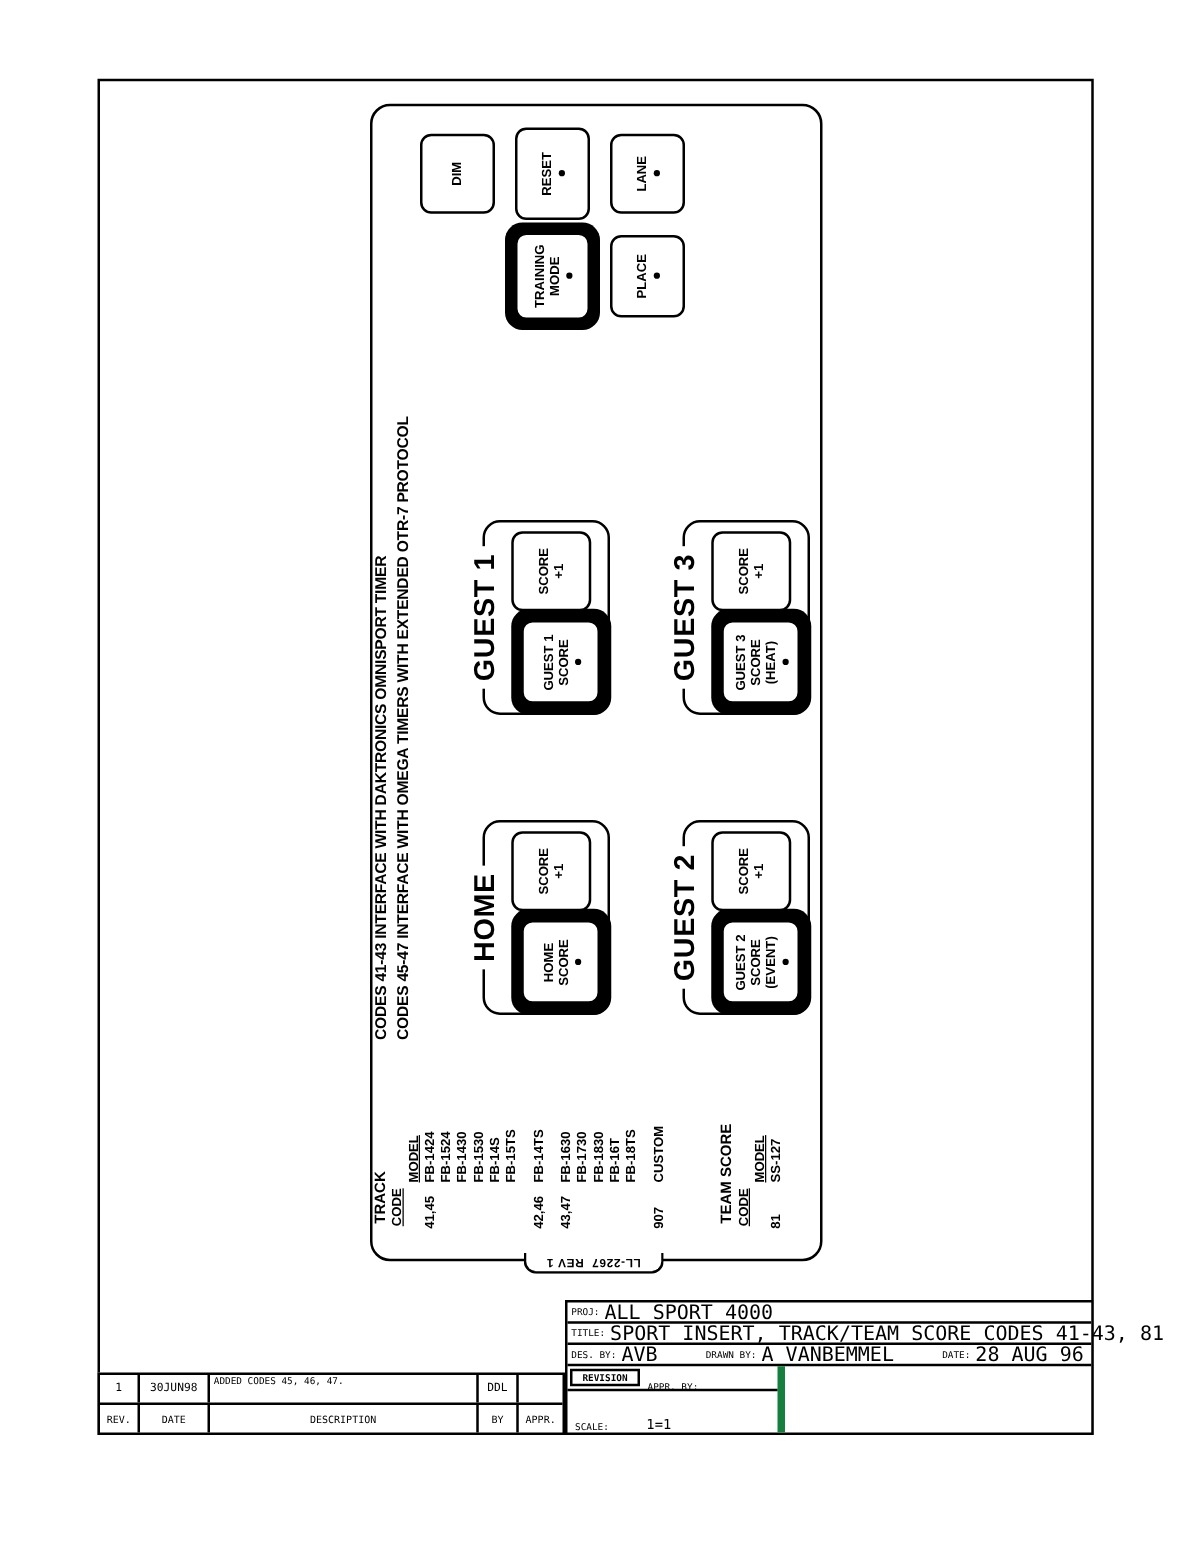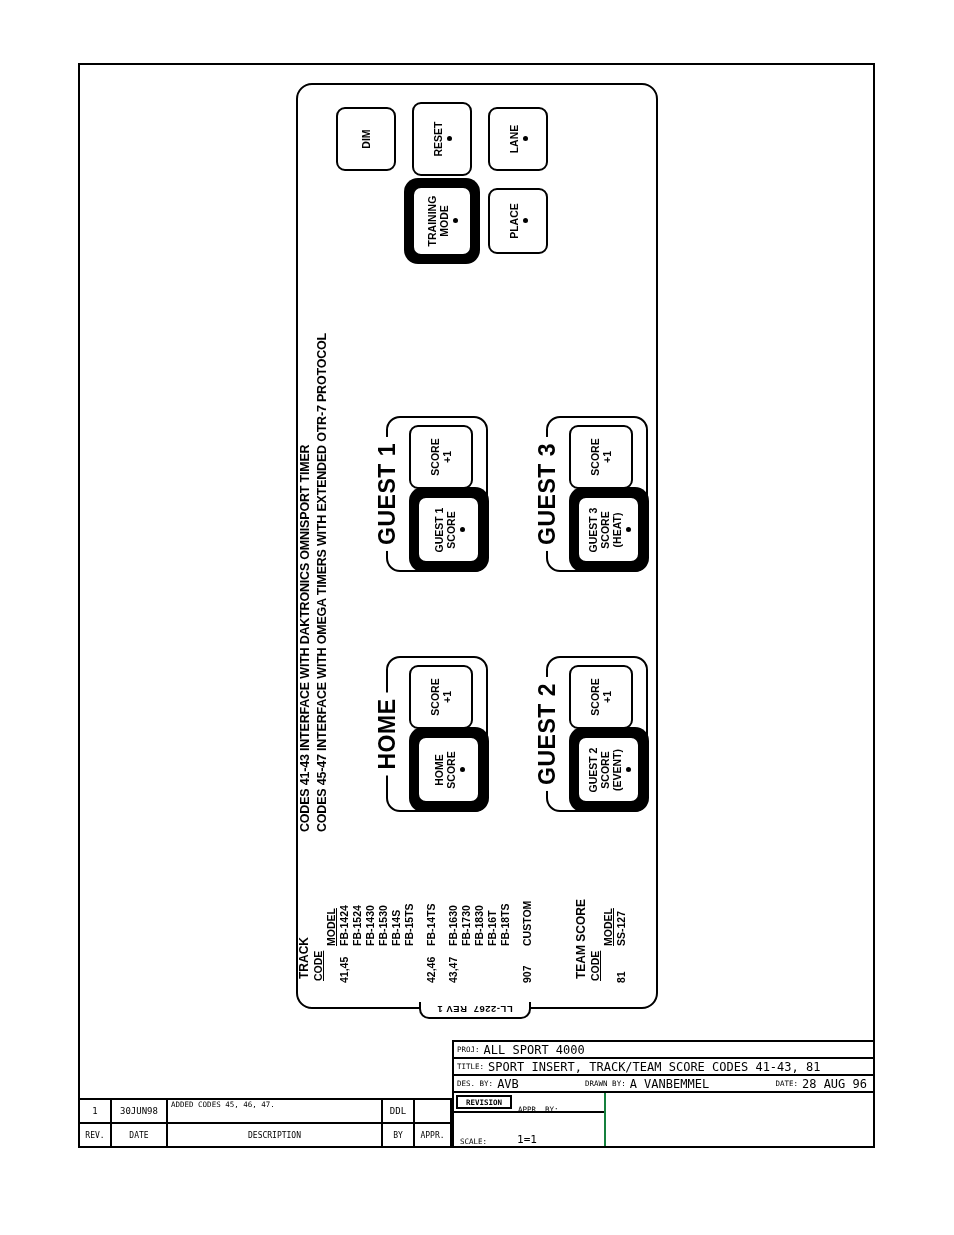--- a/index.html
+++ b/index.html
@@ -72,23 +72,23 @@
         border:2px solid #000; background:#fff; font-family:"DejaVu Sans Mono", monospace;
         display:flex; flex-direction:column; }
   .tb-company { height:19px; border-bottom:2px solid #000; text-align:center;
                 font-size:11px; line-height:17px; white-space:pre; }
   .tb-row { border-bottom:2px solid #000; display:flex; align-items:center; padding-left:3px; }
   .tb-proj { height:17px; }
   .tb-title-row { height:17px;text-align:center; }
   .tb-people { height:17px; justify-content:space-between; padding-right:6px; }
   .seg { display:flex; align-items:center; }
   .lbl { font-size:7.5px; margin-right:4px; }
-  .val { font-size:12px; white-space:pre; }
+  .val { font-size:16px; white-space:pre; }
   .tb-bottom { flex:1; display:flex; }
-  .tb-left { width:152px; border-right:2px solid #15803d; position:relative; }
+  .tb-left { width:174px; border-right:6px solid #15803d; position:relative; }
   .rev-box { position:absolute; left:2px; top:2px; width:56px; height:14px; border:2px solid #000;
              font-size:7.5px; font-weight:bold; display:flex; align-items:center; justify-content:center; }
   .appr { position:absolute; left:64px; top:4px; }
   .scale-row { position:absolute; left:0; right:0; top:18px; bottom:0; border-top:2px solid #000;
                display:flex; align-items:flex-end; padding-left:6px;gap:16px; }
   .scale-val { font-size:11px; margin-left:10px; }
   .tb-num { flex:1; display:flex; align-items:center; justify-content:center;
             font-size:24px; letter-spacing:1px; }
 
   

